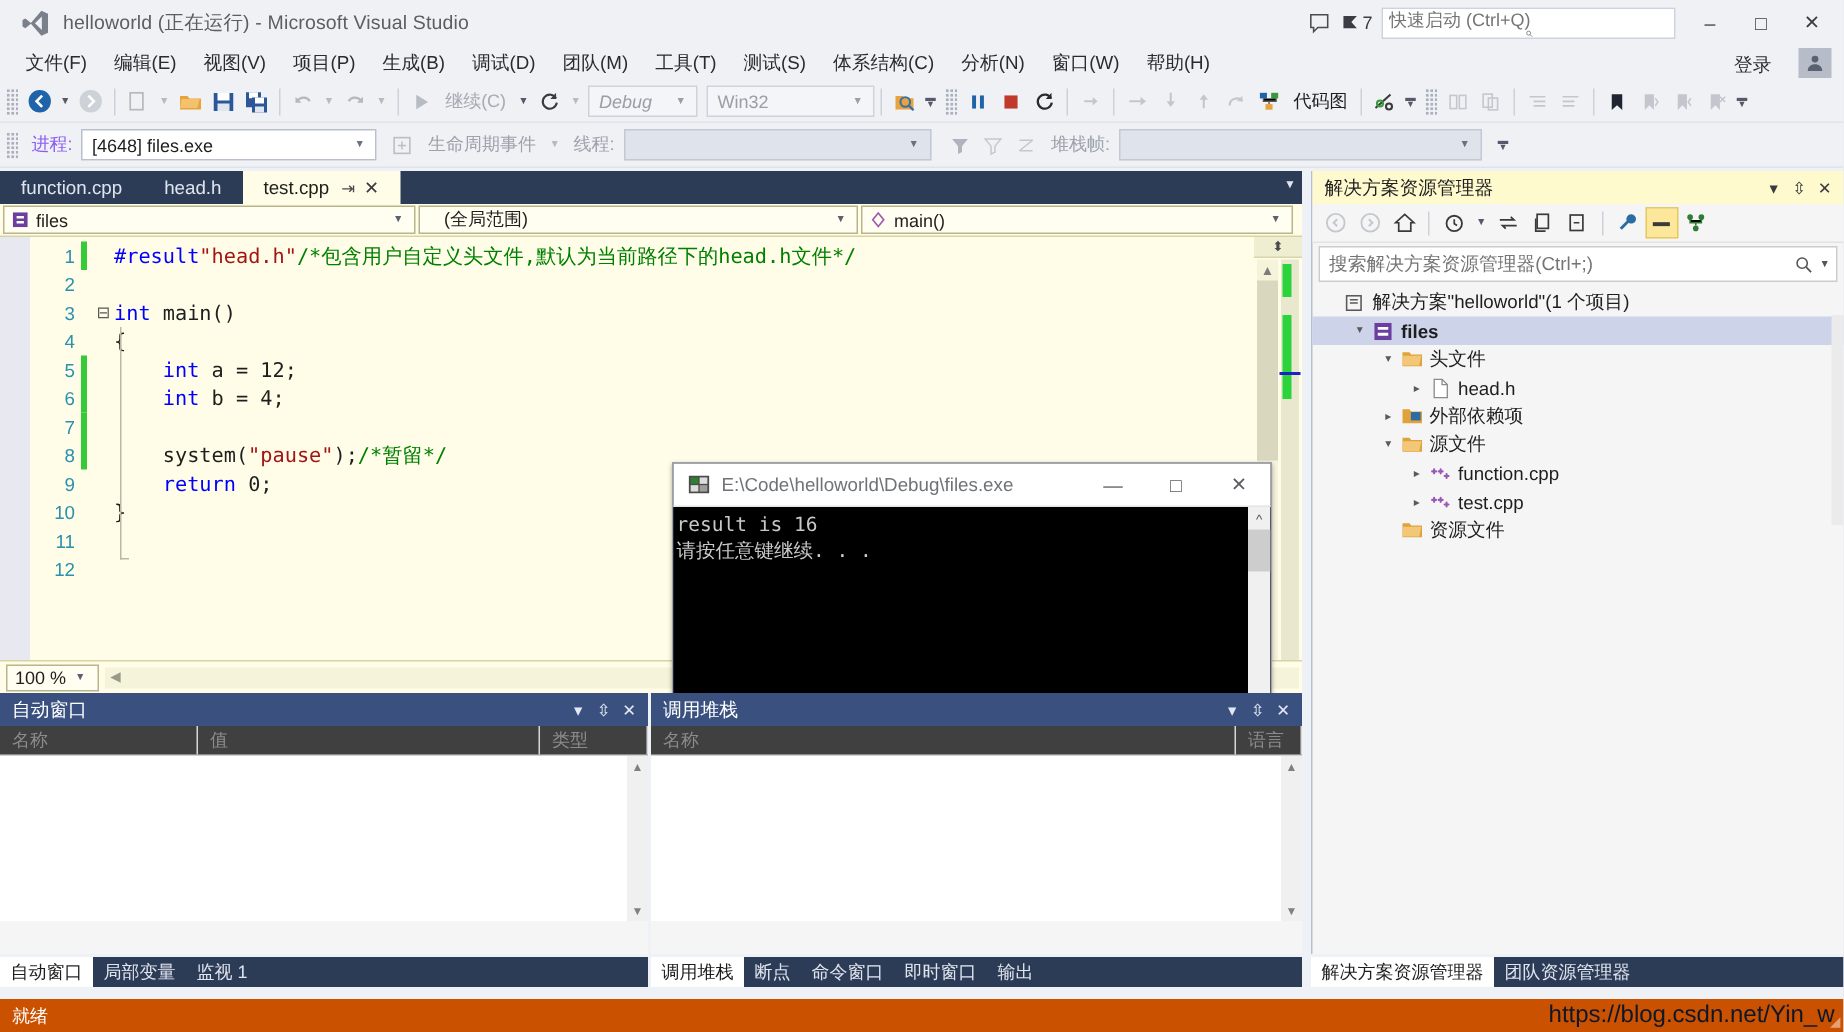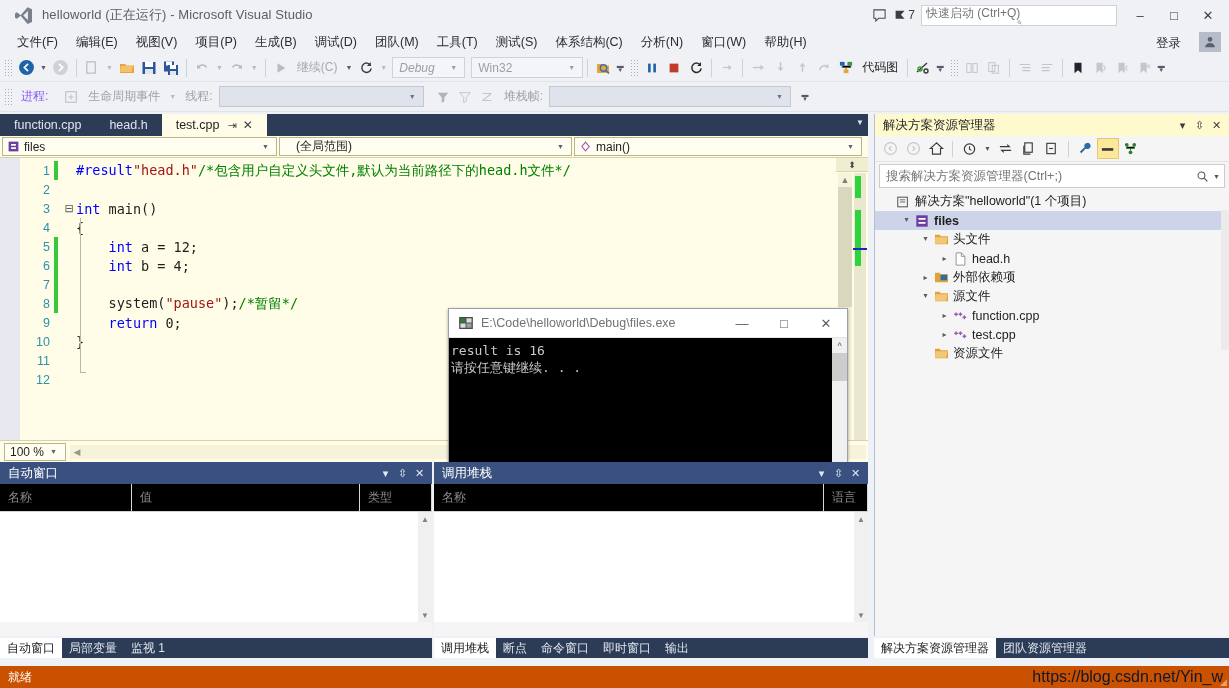--- a/index.html
+++ b/index.html
@@ -158,22 +158,22 @@
   .tlabel { padding-left:3px; }
   .tlabel.bold { font-weight:bold; }
   .se-scroll { position:absolute; right:0; top:96px; width:8px; height:140px; }
 
   
   .autos { position:absolute; left:0; top:348px; width:432px; height:174px; background:#f5f5f5; }
   .callstack { position:absolute; left:434px; top:348px; width:434px; height:174px; background:#f5f5f5; }
   .pnl-title.dark { background:#3a5180; }
   .pnl-title.dark .pt { color:#fff; }
   .pnl-title.dark .pnl-btn { color:#e3e8f2; }
-  .gridhdr { height:28px; background:#000000; display:flex; align-items:stretch;
-             border-bottom:1px solid #d2d2d2;text-decoration:underline; }
+  .gridhdr { height:20px; background:#404040; display:flex; align-items:stretch;
+             border-bottom:1px solid #d2d2d2; }
   .gcell { display:flex; align-items:center; padding-left:8px; font-size:12px; color:#8b8b8b;
            border-right:1px solid #d8d8d8; }
   .gbody { background:#fff; position:relative; }
   .gsb { position:absolute; right:0; top:0; width:14px; bottom:0; background:#f0f0f0; }
   .gsb .a { height:14px; display:flex; align-items:center; justify-content:center; color:#808080; font-size:8px; }
 
   
   .tabrow { position:absolute; height:20px; display:flex; align-items:stretch; }
   .tabrow .tb { display:flex; align-items:center; padding:0 7px; font-size:12px; color:#dfe4ee; }
   .tabrow .tb.active { background:#fff; color:#1e1e1e; }
@@ -459,20 +459,24 @@
     </div>
     <div class="ovf">
         <span>▬</span>
         <span style="font-size:6px">▼</span>
       </div>
   </div>
 
   <div class="dbgbar">
     <div class="grip"></div>
     <div class="lb">进程:</div>
+    <div class="fld" style="width:197px;">
+      <span style="flex:1">[4648] files.exe</span>
+      <span class="fa">▼</span>
+    </div>
     <div class="ti dis" style="margin-left:6px">
       <svg width="14" height="14" viewBox="0 0 16 16">
           <rect x="2" y="2" width="12" height="12" fill="none" stroke="#b9bec6" stroke-width="1.2"></rect>
           <path d="M5 8h6M8 5v6" stroke="#b9bec6" stroke-width="1.1"></path>
         </svg>
     </div>
     <div class="lb dis">生命周期事件</div>
     <div class="caret dis">▼</div>
     <div class="lb dis">线程:</div>
     <div class="fld empty" style="width:205px;">

